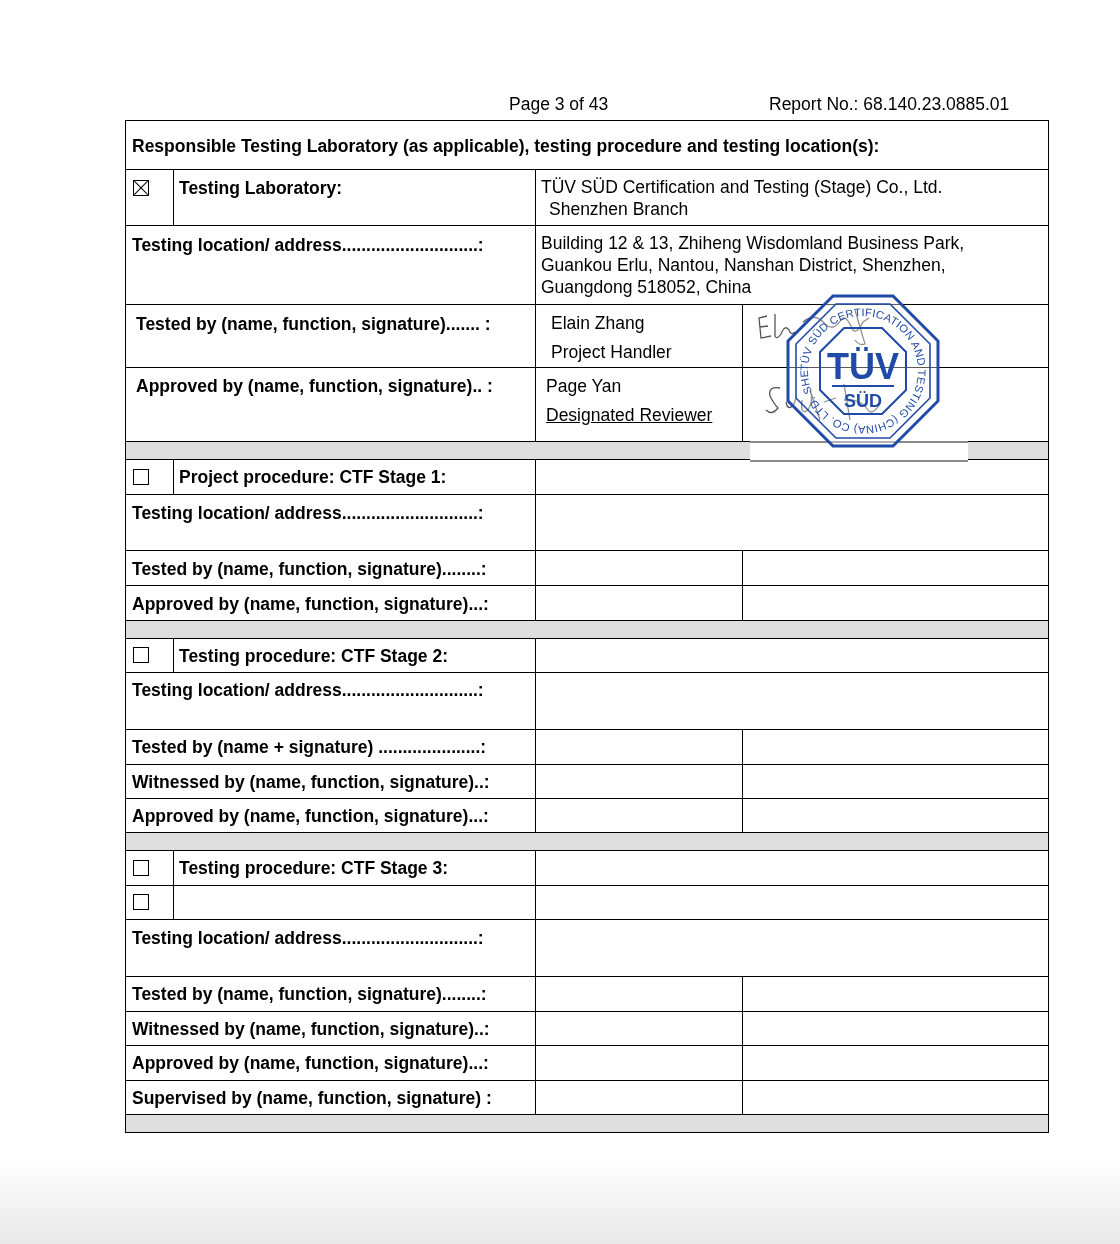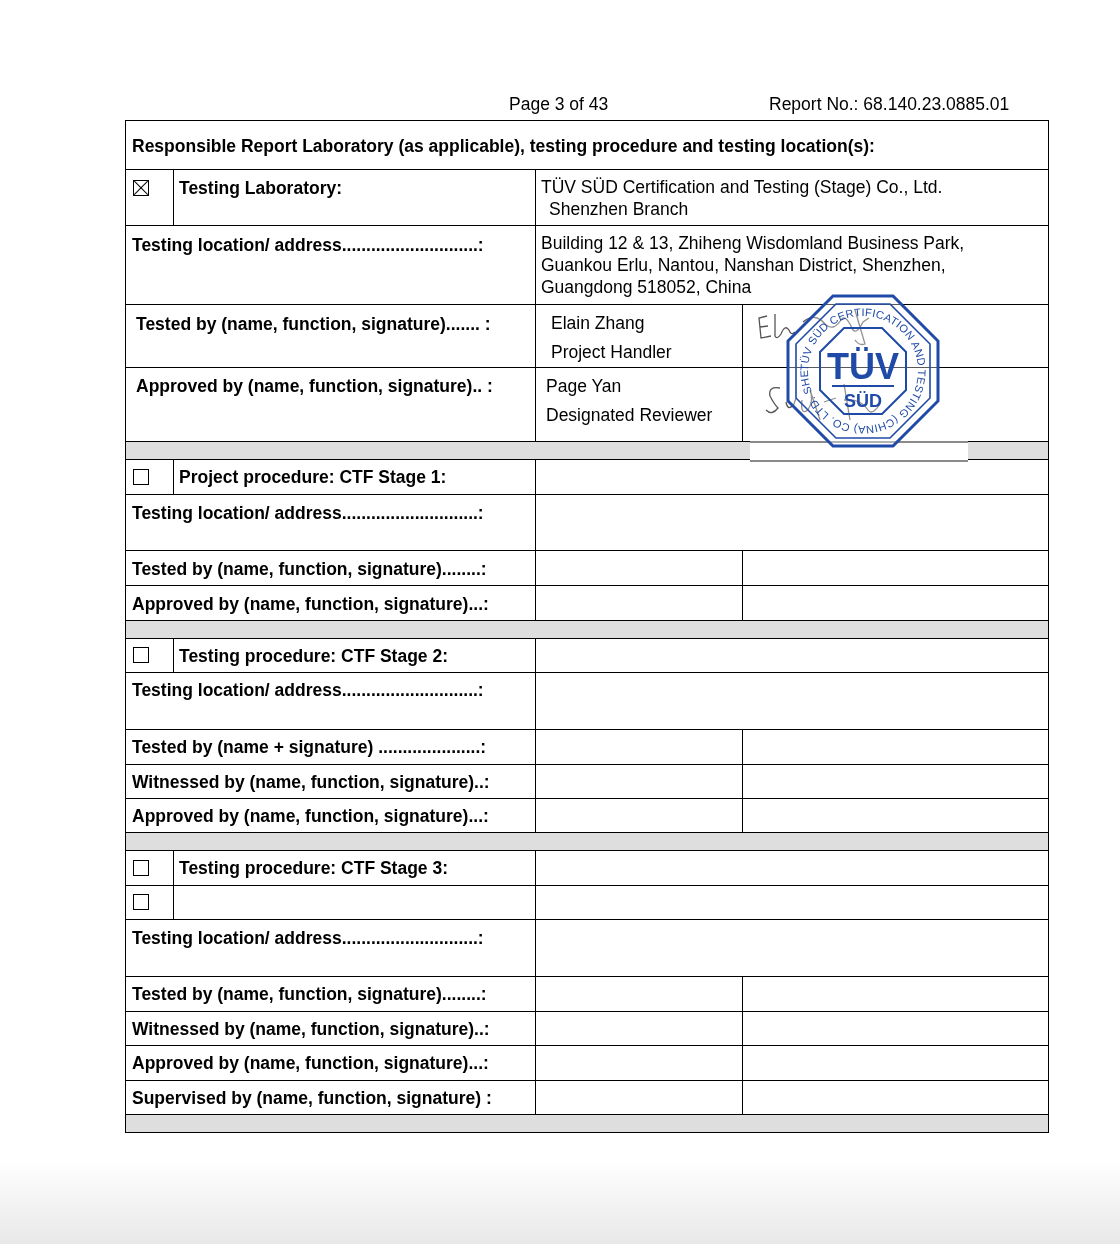--- a/index.html
+++ b/index.html
@@ -37,21 +37,21 @@
 </style>
 </head>
 <body>
 
 <div class="hdr page">Page 3 of 43</div>
 <div class="hdr report">Report No.: 68.140.23.0885.01</div>
 
 <div class="tbl">
 
   <div class="row first" style="top:0;height:50px;">
-    <span class="lbl bold" style="top:15px;">Responsible Report Laboratory (as applicable), testing procedure and testing location(s):</span>
+    <span class="lbl bold" style="top:15px;">Responsible Testing Laboratory (as applicable), testing procedure and testing location(s):</span>
   </div>
 
   <div class="row" style="top:50px;height:56px;">
     <span class="cb checked" style="top:10px;"></span>
     <div class="vline" style="left:47px;"></div>
     <span class="txt bold" style="left:53px;top:8px;">Testing Laboratory:</span>
     <div class="vline" style="left:409px;"></div>
     <span class="txt norm" style="left:415px;top:6px;">TÜV SÜD Certification and Testing (Stage) Co., Ltd.</span>
     <span class="txt norm" style="left:415px;top:28px;margin-left:8px;">Shenzhen Branch</span>
   </div>
@@ -69,21 +69,21 @@
     <div class="vline" style="left:409px;"></div>
     <span class="txt norm" style="left:425px;top:7px;">Elain Zhang</span>
     <span class="txt norm" style="left:425px;top:36px;">Project Handler</span>
     <div class="vline" style="left:616px;"></div>
   </div>
 
   <div class="row" style="top:248px;height:74px;">
     <span class="lbl bold" style="left:10px;top:8px;">Approved by (name, function, signature).. :</span>
     <div class="vline" style="left:409px;"></div>
     <span class="txt norm" style="left:420px;top:7px;">Page Yan</span>
-    <span class="txt norm" style="left:420px;top:36px;">Designated Reviewer</span>
+    <span class="txt norm" style="left:420px;top:36px;text-decoration:underline;">Designated Reviewer</span>
     <div class="vline" style="left:616px;"></div>
   </div>
 
   <div class="row gray" style="top:322px;height:18px;"></div>
 
   <div class="row" style="top:340px;height:35px;">
     <span class="cb" style="top:9px;"></span>
     <div class="vline" style="left:47px;"></div>
     <span class="txt bold" style="left:53px;top:7px;">Project procedure: CTF Stage 1:</span>
     <div class="vline" style="left:409px;"></div>

